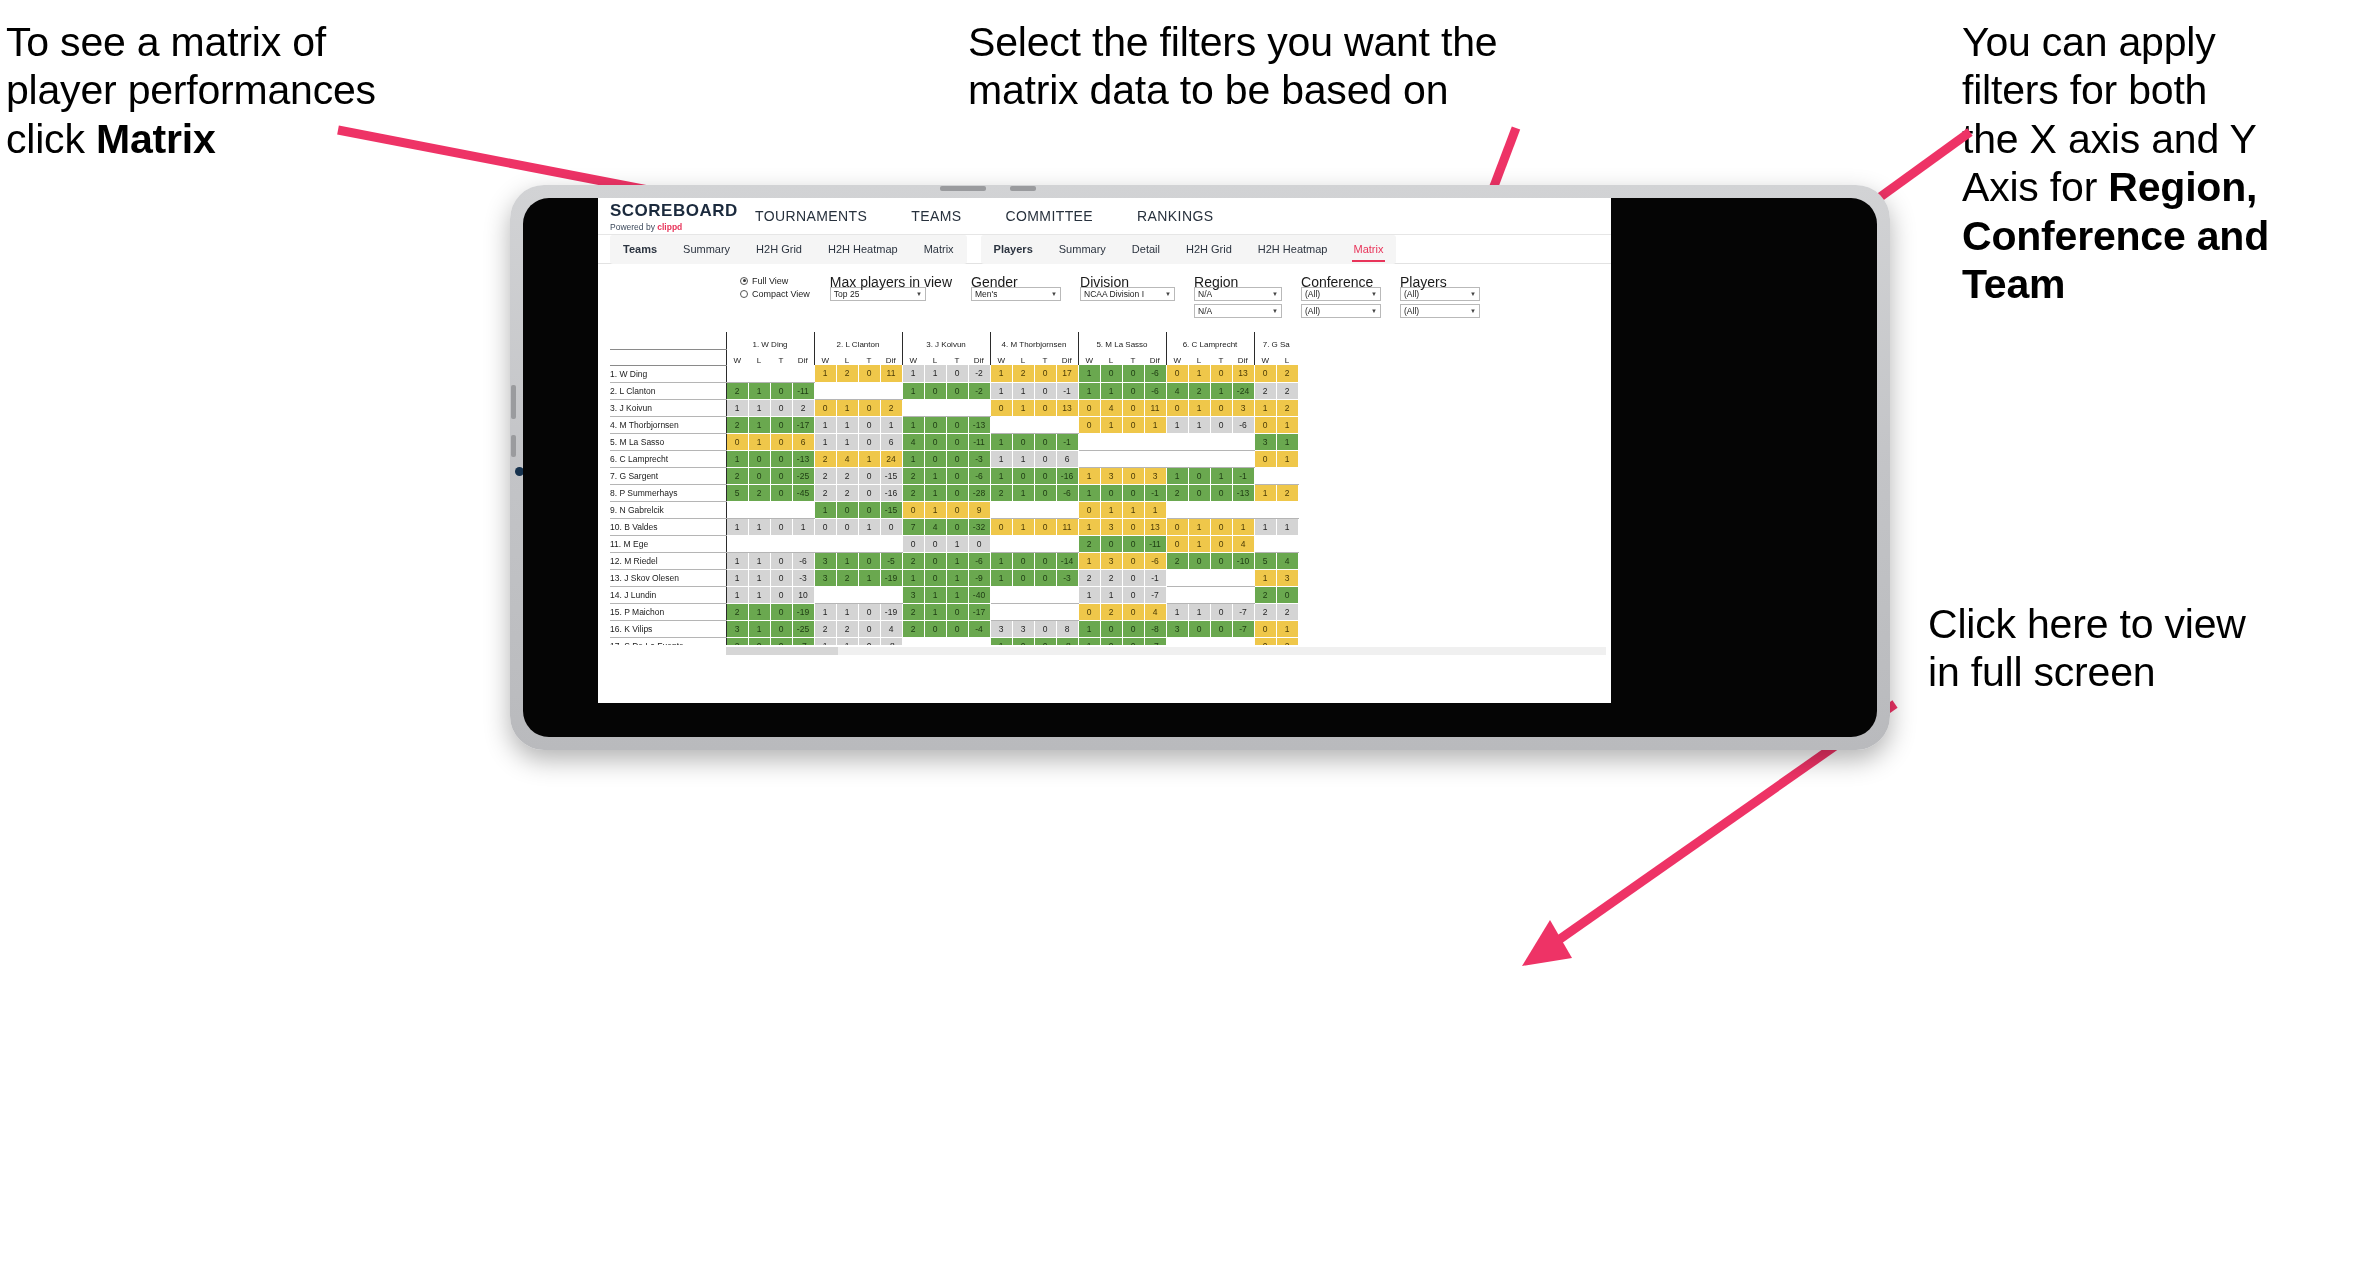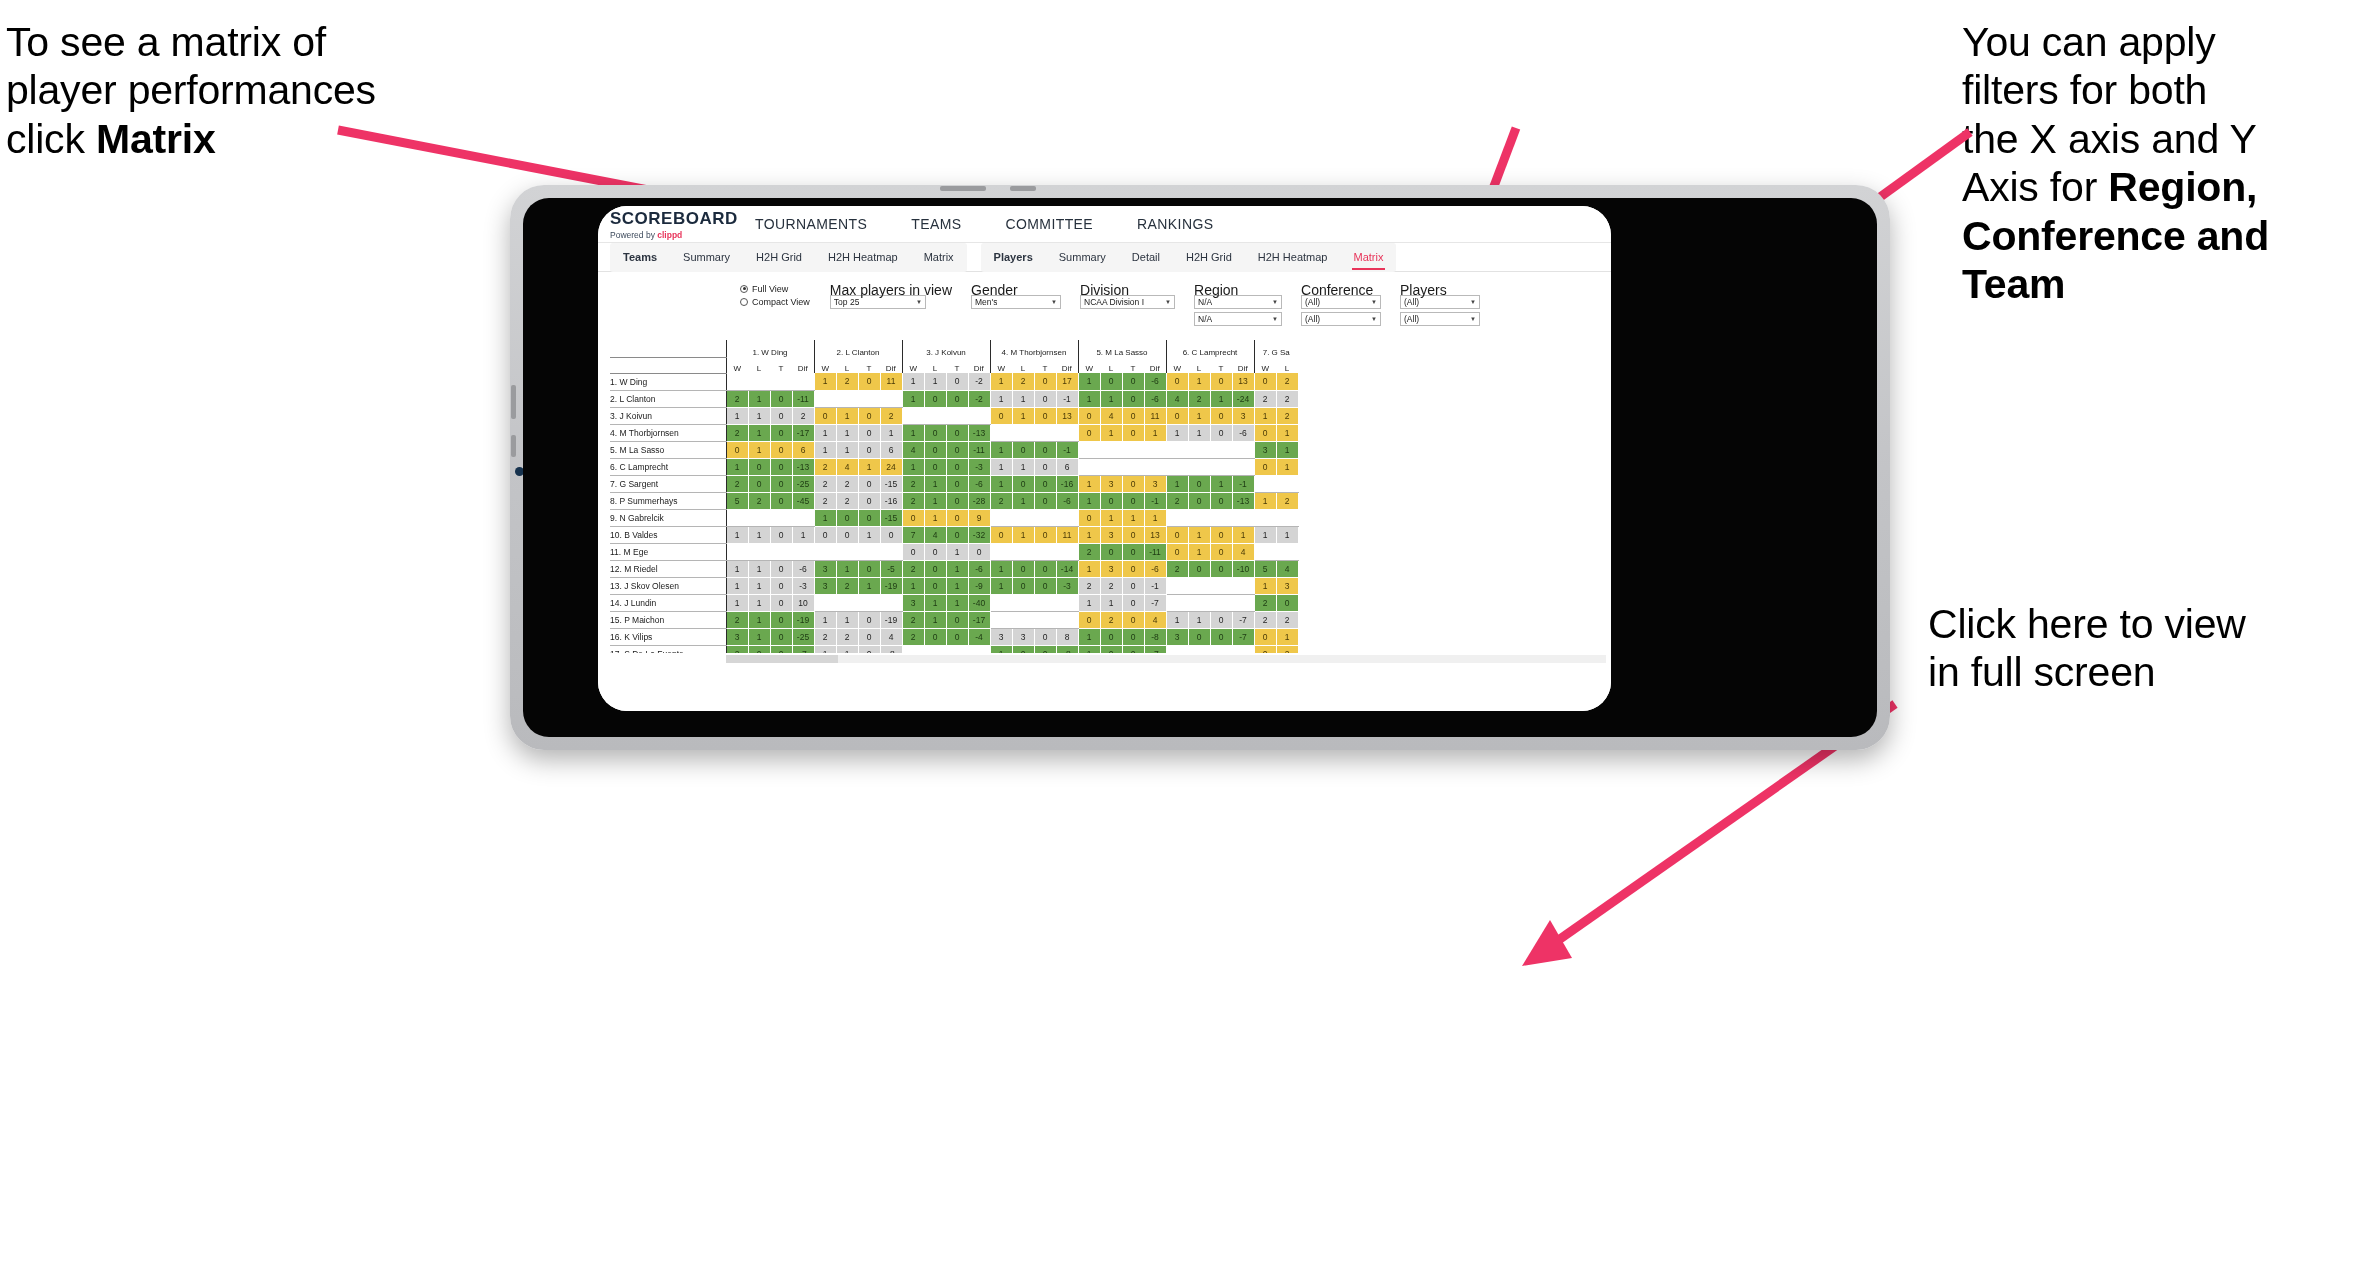--- a/index.html
+++ b/index.html
@@ -51,23 +51,23 @@
   }
   #nub-top1 { left: 430px; top: 1px; width: 46px; height: 5px; }
   #nub-top2 { left: 500px; top: 1px; width: 26px; height: 5px; }
   #nub-left1{ left: 1px; top: 200px; width: 5px; height: 34px; }
   #nub-left2{ left: 1px; top: 250px; width: 5px; height: 22px; }
   #cam { position:absolute; left: 5px; top: 282px; width: 9px; height: 9px;
          background: #16324e; border-radius: 50%; }
 
   
   #app {
-    position: absolute; left: 75px; top: 8px;
+    position: absolute; left: 75px; top: 0px;
     width: 1013px; height: 505px;
-    background: #ffffff; overflow: hidden; border-radius: 29px;
+    background: #ffffff; overflow: hidden;
   }
   
   #topnav {
     height: 37px; background:#fff; display:flex; align-items:center;
     border-bottom: 1px solid #e6e6e6; position: relative;
   }
   #brand { width: 135px; padding-left: 12px; }
   #brand .bname {
     font-size: 17px; font-weight: 800; letter-spacing: .5px; color:#1b2a3d;
     font-family:"Liberation Sans", sans-serif;
@@ -162,20 +162,22 @@
 </style>
 </head>
 <body>
 
 <div id="stage">
 
   <div class="annot" id="annot-matrix"><span>To see a matrix of
 player performances
 click </span><b>Matrix</b></div>
 
+  <div class="annot" id="annot-filters">Select the filters you want the
+matrix data to be based on</div>
 
   <div class="annot" id="annot-axis"><span>You  can apply
 filters for both
 the X axis and Y
 Axis for </span><b>Region,
 Conference and
 Team</b></div>
 
   <div class="annot" id="annot-full">Click here to view
 in full screen</div>

